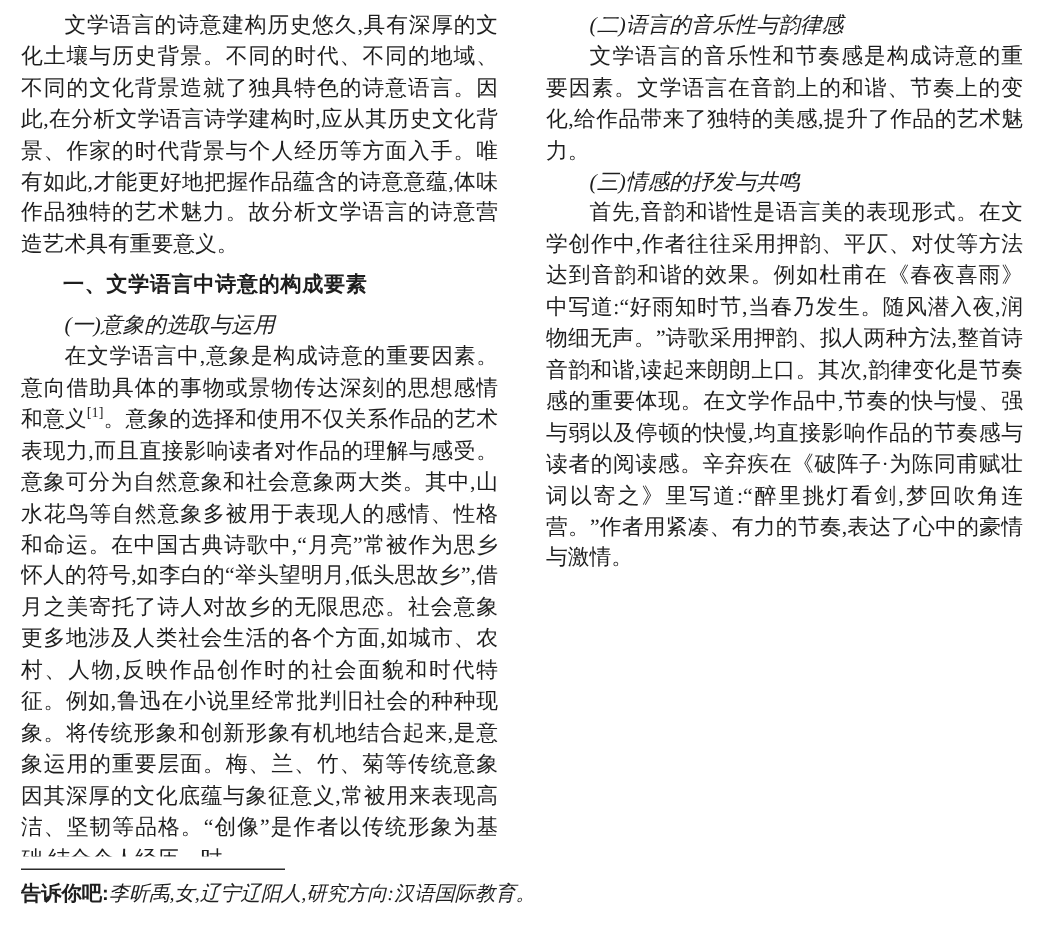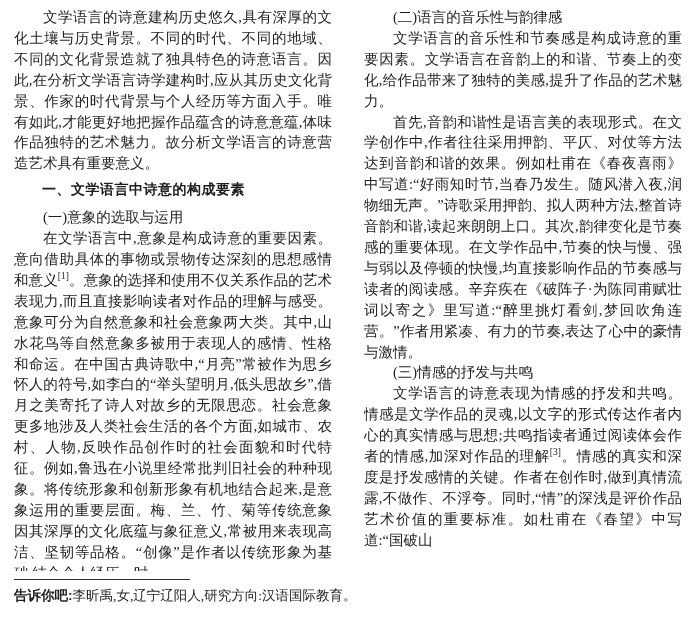--- a/index.html
+++ b/index.html
@@ -42,20 +42,21 @@
     text-indent: 0;
   }
   .col p.heading {
     font-family: "Liberation Sans", "DejaVu Sans", sans-serif;
     font-weight: 700;
     font-size: 14px;
     margin: 5px 0 7px 0;
     letter-spacing: 0.5px;
   }
   .col p.subheading {
+    font-style: italic;
     font-family: "Liberation Serif", "DejaVu Serif", serif;
   }
   sup.fnref {
     font-size: 9.5px;
     line-height: 0;
     vertical-align: 6px;
   }
   .footnote-rule {
     width: 176px;
     height: 0;
@@ -67,36 +68,36 @@
     font-size: 13.5px;
     line-height: 19px;
     white-space: nowrap;
     overflow: hidden;
   }
   .author-bio-label {
     font-weight: 700;
     font-family: "Liberation Sans", "DejaVu Sans", sans-serif;
   }
   .author-bio-text {
+    font-style: italic;
   }
 </style>
 </head>
 <body>
 
 <div class="page">
   <div class="columns">
     <div class="col">
         <p class="blk para"><span>文学语言的诗意建构历史悠久,具有深厚的文化土壤与历史背景。不同的时代、不同的地域、不同的文化背景造就了独具特色的诗意语言。因此,在分析文学语言诗学建构时,应从其历史文化背景、作家的时代背景与个人经历等方面入手。唯有如此,才能更好地把握作品蕴含的诗意意蕴,体味作品独特的艺术魅力。故分析文学语言的诗意营造艺术具有重要意义。</span></p>
         <p class="blk heading"><span>一、文学语言中诗意的构成要素</span></p>
         <p class="blk subheading"><span>(一)意象的选取与运用</span></p>
         <p class="blk para"><span>在文学语言中,意象是构成诗意的重要因素。意向借助具体的事物或景物传达深刻的思想感情和意义</span><sup class="fnref">[1]</sup><span>。意象的选择和使用不仅关系作品的艺术表现力,而且直接影响读者对作品的理解与感受。意象可分为自然意象和社会意象两大类。其中,山水花鸟等自然意象多被用于表现人的感情、性格和命运。在中国古典诗歌中,“月亮”常被作为思乡怀人的符号,如李白的“举头望明月,低头思故乡”,借月之美寄托了诗人对故乡的无限思恋。社会意象更多地涉及人类社会生活的各个方面,如城市、农村、人物,反映作品创作时的社会面貌和时代特征。例如,鲁迅在小说里经常批判旧社会的种种现象。将传统形象和创新形象有机地结合起来,是意象运用的重要层面。梅、兰、竹、菊等传统意象因其深厚的文化底蕴与象征意义,常被用来表现高洁、坚韧等品格。“创像”是作者以传统形象为基础,结合个人经历、时</span></p>
       </div>
     <div class="col">
         <p class="blk subheading"><span>(二)语言的音乐性与韵律感</span></p>
         <p class="blk para"><span>文学语言的音乐性和节奏感是构成诗意的重要因素。文学语言在音韵上的和谐、节奏上的变化,给作品带来了独特的美感,提升了作品的艺术魅力。</span></p>
+        <p class="blk subheading"><span>(三)情感的抒发与共鸣</span></p>
         <p class="blk para"><span>首先,音韵和谐性是语言美的表现形式。在文学创作中,作者往往采用押韵、平仄、对仗等方法达到音韵和谐的效果。例如杜甫在《春夜喜雨》中写道:“好雨知时节,当春乃发生。随风潜入夜,润物细无声。”诗歌采用押韵、拟人两种方法,整首诗音韵和谐,读起来朗朗上口。其次,韵律变化是节奏感的重要体现。在文学作品中,节奏的快与慢、强与弱以及停顿的快慢,均直接影响作品的节奏感与读者的阅读感。辛弃疾在《破阵子·为陈同甫赋壮词以寄之》里写道:“醉里挑灯看剑,梦回吹角连营。”作者用紧凑、有力的节奏,表达了心中的豪情与激情。</span></p>
-        <p class="blk subheading"><span>(三)情感的抒发与共鸣</span></p>
-        <p class="blk para"><span>文学语言的诗意表现为情感的抒发和共鸣。情感是文学作品的灵魂,以文字的形式传达作者内心的真实情感与思想;共鸣指读者通过阅读体会作者的情感,加深对作品的理解</span><sup class="fnref">[3]</sup><span>。情感的真实和深度是抒发感情的关键。作者在创作时,做到真情流露,不做作、不浮夸。同时,“情”的深浅是评价作品艺术价值的重要标准。如杜甫在《春望》中写道:“国破山</span></p>
       </div>
   </div>
   <hr class="footnote-rule">
   <div class="author-bio"><span class="author-bio-label">告诉你吧:</span><span class="author-bio-text">李昕禹,女,辽宁辽阳人,研究方向:汉语国际教育。</span></div>
 </div>
 
 </body></html>

